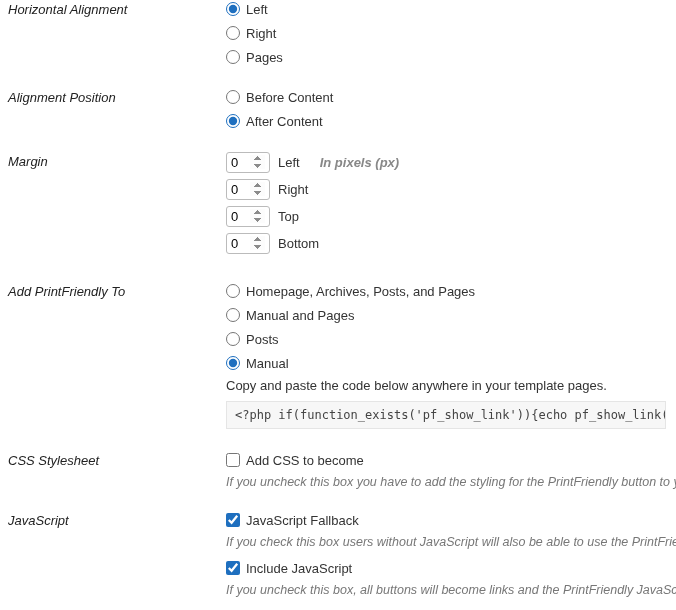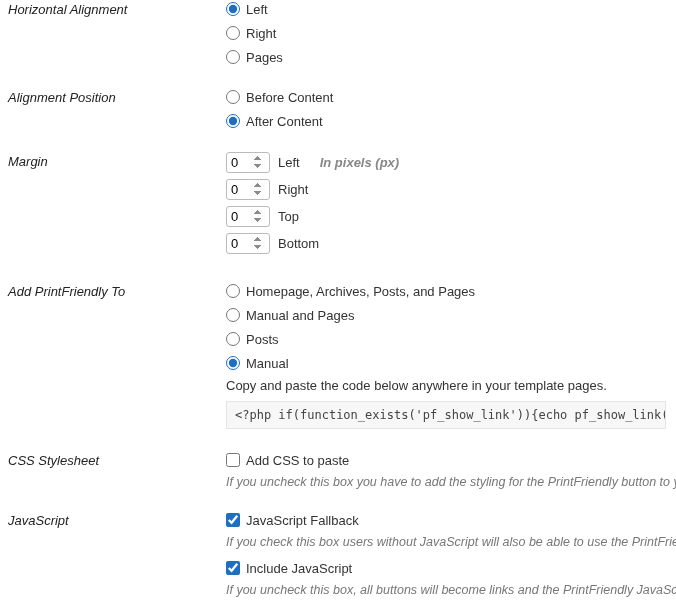--- a/index.html
+++ b/index.html
@@ -175,21 +175,21 @@
     <div class="desc">Copy and paste the code below anywhere in your template pages.</div>
     <div class="code-block">&lt;?php if(function_exists('pf_show_link')){echo pf_show_link();} ?&gt;</div>
   </div>
 </div>
 
 <div class="form-row">
   <div class="form-label">CSS Stylesheet</div>
   <div class="form-controls">
     <div class="check-line">
       <input type="checkbox" style="">
-      <span class="check-label">Add CSS to paste</span>
+      <span class="check-label">Add CSS to become</span>
     </div>
     <div class="help-italic">If you uncheck this box you have to add the styling for the PrintFriendly button to yo</div>
   </div>
 </div>
 
 <div class="form-row">
   <div class="form-label">JavaScript</div>
   <div class="form-controls">
     <div class="check-line">
       <input type="checkbox" checked="" style="">

